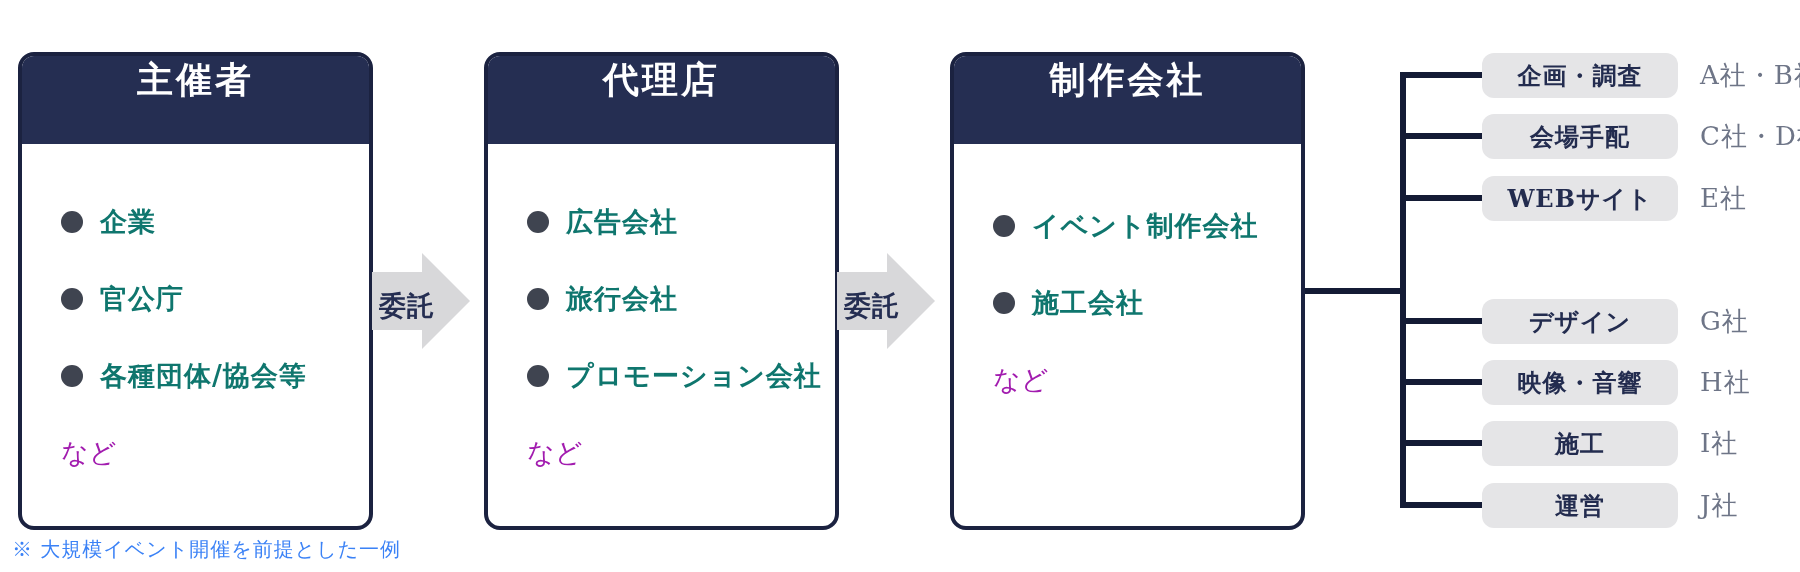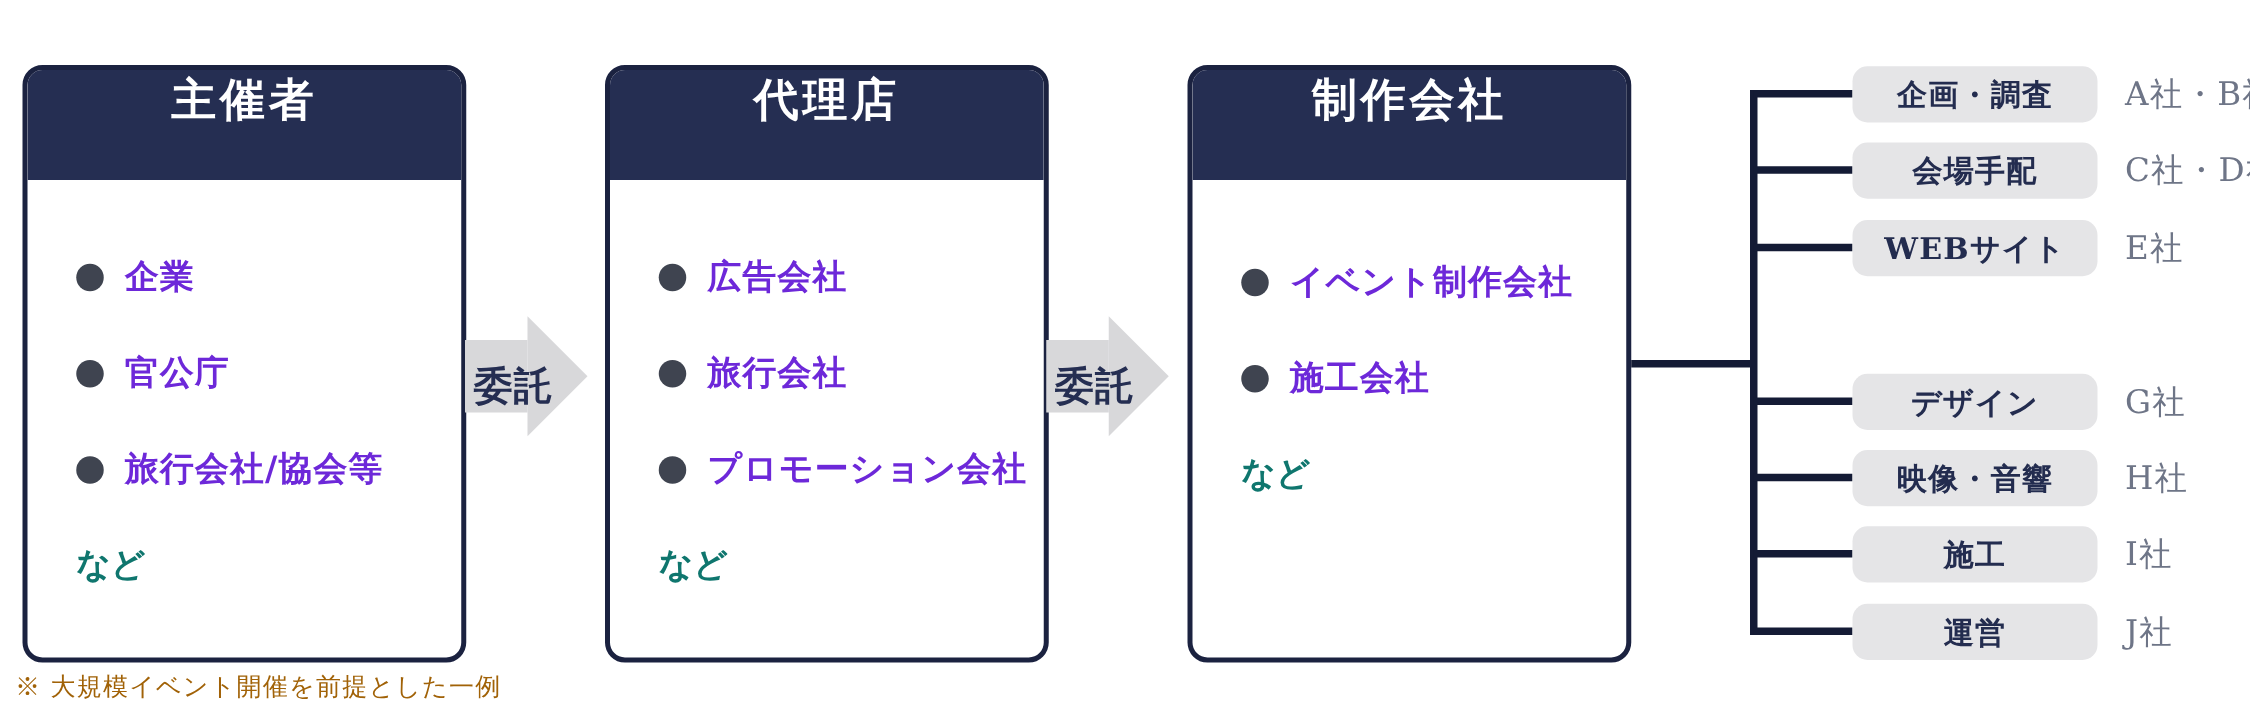--- a/index.html
+++ b/index.html
@@ -10,48 +10,48 @@
   
   .org-box { position:absolute; top:52px; width:355px; height:478px; background:#ffffff;
              border:4px solid #1b2240; border-radius:16px; overflow:hidden; }
   .box-1 { left:18px; }
   .box-2 { left:484px; }
   .box-3 { left:950px; }
   .box-header { height:88px; background:#252e52; display:flex; align-items:flex-start; justify-content:center; }
   .box-title { color:#ffffff; font-size:36px; font-weight:bold; letter-spacing:3px; }
   .box-body { padding:62px 8px 0 39px; display:flex; flex-direction:column; gap:46px; }
   .box-3 .box-body { padding-top:66px; }
-  .b-item { display:flex; align-items:center; font-size:27px; font-weight:bold; color:#6d28d9; line-height:31px; letter-spacing:1px; }
+  .b-item { display:flex; align-items:center; font-size:27px; font-weight:bold; color:#0f766e; line-height:31px; letter-spacing:1px; }
   .bullet { width:22px; height:22px; border-radius:50%; background:#3f4450; margin-right:17px; flex:none; }
-  .etc { font-size:27px; font-weight:bold; color:#0f766e; line-height:31px; }
+  .etc { font-size:27px; font-weight:normal; color:#a21caf; line-height:31px; }
 
   
   .arrow { position:absolute; top:253px; width:98px; height:96px; }
   .arrow-1 { left:372px; }
   .arrow-2 { left:837px; }
   .arrow-body { position:absolute; left:0; top:19px; width:50px; height:58px; background:#d8d8da; }
   .arrow-head { position:absolute; left:50px; top:0; width:0; height:0;
                 border-left:48px solid #d8d8da; border-top:48px solid transparent; border-bottom:48px solid transparent; }
-  .arrow-label { position:absolute; left:7px; top:35px; font-size:31px; font-weight:bold; color:#252e52; letter-spacing:1px; }
+  .arrow-label { position:absolute; left:7px; top:35px; font-size:27px; font-weight:bold; color:#252e52; letter-spacing:1px; }
 
   
   .connector { position:absolute; left:1305px; top:288px; width:100px; height:6px; background:#141b35; }
   .trunk { position:absolute; left:1400px; top:72px; width:6px; height:436px; background:#141b35; }
 
   
   .chain-row { position:absolute; left:1400px; width:400px; height:34px; }
   .branch { position:absolute; left:3px; top:19px; width:79px; height:6px; background:#141b35; }
   .pill { position:absolute; left:82px; top:0; width:196px; height:45px; background:#e5e5e7; border-radius:12px;
           display:flex; align-items:center; justify-content:center;
           font-size:24px; font-weight:bold; color:#232c4f; letter-spacing:1px; }
   .company { position:absolute; left:300px; top:0; height:45px; display:flex; align-items:center;
              font-size:26px; color:#6e7587; letter-spacing:1px; white-space:nowrap; }
 
   
-  .footnote { position:absolute; left:12px; top:536px; font-size:20px; color:#a16207; letter-spacing:1px; }
+  .footnote { position:absolute; left:12px; top:536px; font-size:20px; color:#3b82f6; letter-spacing:1px; }
 </style>
 </head>
 <body>
 
 <div class="canvas">
 
   <div class="org-box box-1">
     <div class="box-header">
       <span class="box-title">主催者</span>
     </div>
@@ -59,21 +59,21 @@
       <div class="b-item">
         <span class="bullet"></span>
         <span>企業</span>
       </div>
       <div class="b-item">
         <span class="bullet"></span>
         <span>官公庁</span>
       </div>
       <div class="b-item">
         <span class="bullet"></span>
-        <span>旅行会社/協会等</span>
+        <span>各種団体/協会等</span>
       </div>
       <div class="etc">など</div>
     </div>
   </div>
 
   <div class="arrow arrow-1">
     <div class="arrow-body"></div>
     <div class="arrow-head"></div>
     <span class="arrow-label">委託</span>
   </div>

